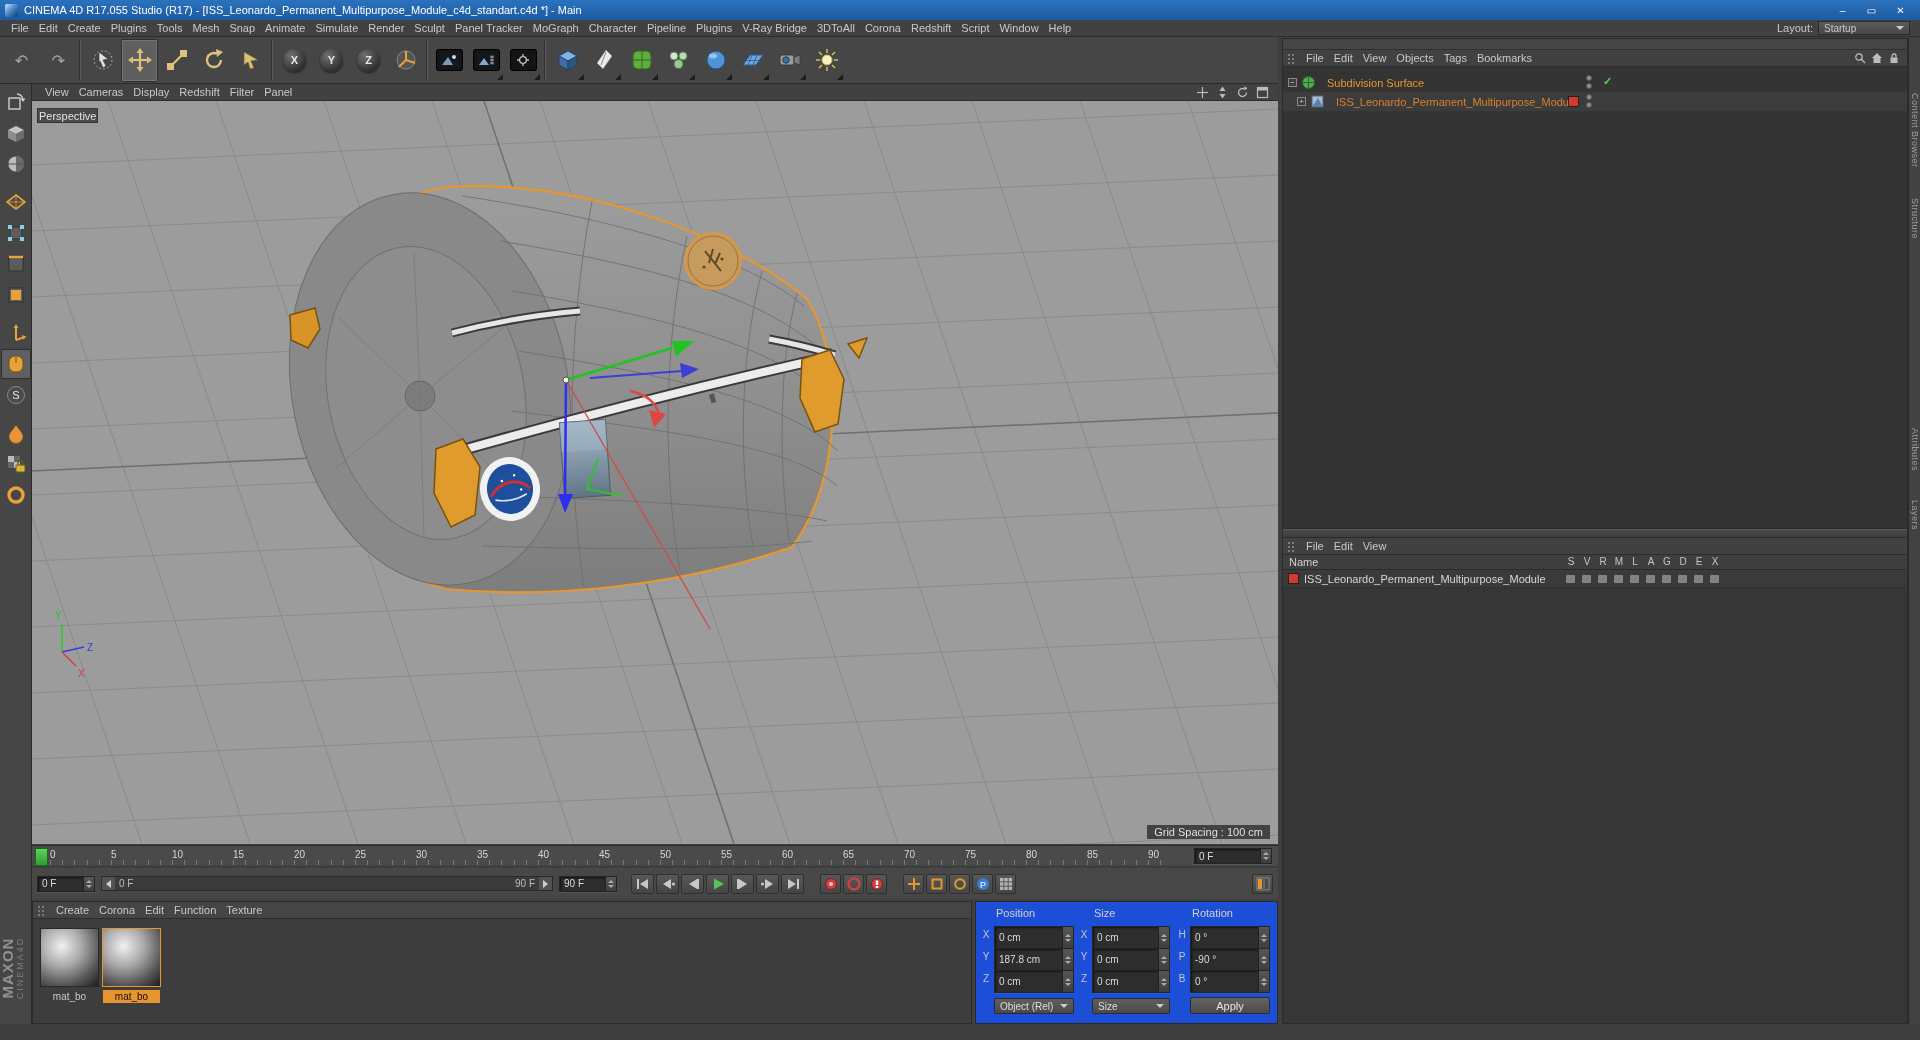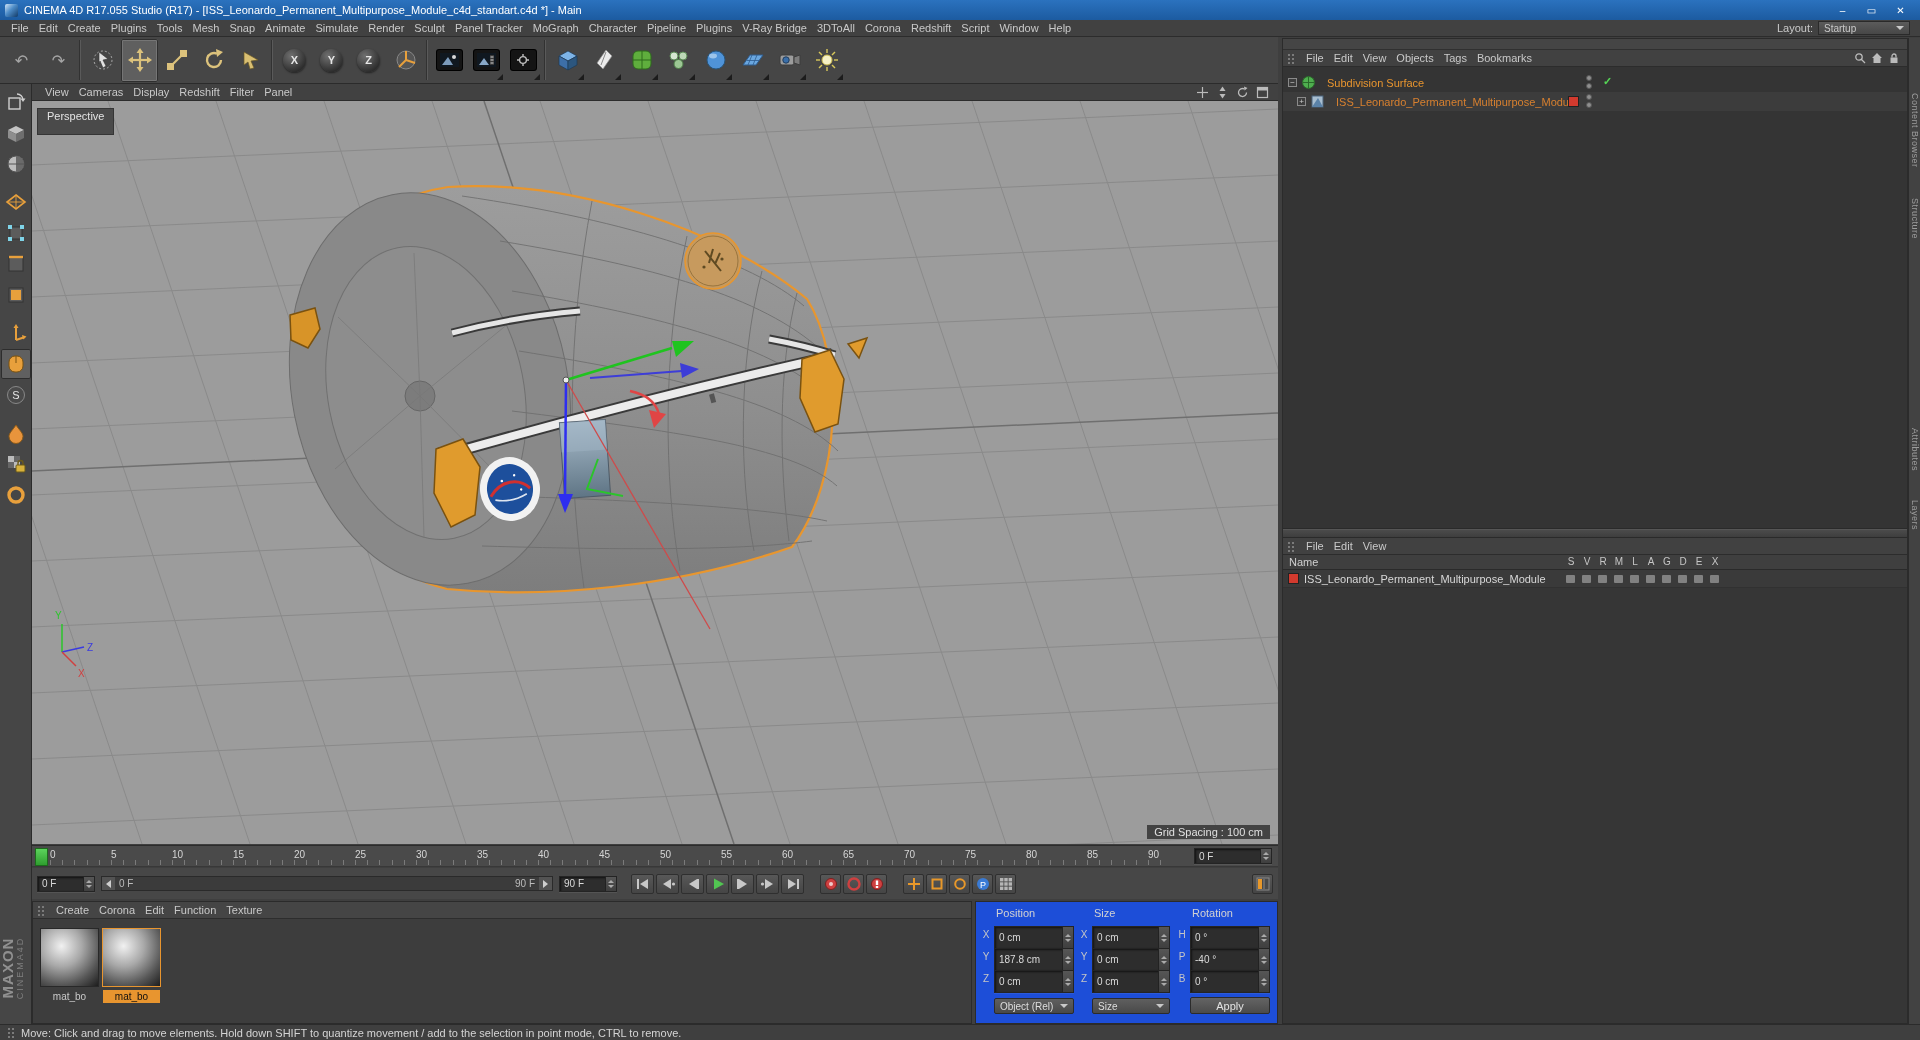--- a/index.html
+++ b/index.html
@@ -29,21 +29,21 @@
 
 .sidebar{position:absolute;left:0;top:84px;width:32px;height:940px;background:#464646;border-right:1px solid #2b2b2b;display:flex;flex-direction:column;align-items:center;padding-top:3px}
 .sbtn{width:30px;height:30px;display:flex;align-items:center;justify-content:center;border-radius:2px;flex:none;margin-bottom:1px}
 .sbtn.active{background:#606060;box-shadow:inset 0 0 0 1px #2d2d2d}
 .sgap{height:7px;flex:none}
 
 .vp-menubar{position:absolute;left:32px;top:84px;width:1246px;height:17px;background:#414141;border-bottom:1px solid #2c2c2c;display:flex;align-items:center;padding:0 8px}
 .vp-right-icons{margin-left:auto;display:flex;gap:4px}
 .vicon{width:16px;height:13px;display:flex;align-items:center;justify-content:center}
 .viewport{position:absolute;left:32px;top:101px;width:1246px;height:743px;background:#9c9c9c;overflow:hidden}
-.persp-label{position:absolute;left:5px;top:7px;background:#4a4a4a;border:1px solid #353535;color:#e3e3e3;padding:0 9px;height:27px;line-height:14px;font-size:11px;z-index:3}
+.persp-label{position:absolute;left:5px;top:7px;background:#4a4a4a;border:1px solid #353535;color:#e3e3e3;padding:0 1px;height:15px;line-height:14px;font-size:11px;z-index:3}
 .grid-label{position:absolute;right:8px;bottom:5px;background:#434343;color:#e0e0e0;padding:1px 7px;font-size:11px;z-index:3}
 .scene{position:absolute;left:0;top:0}
 
 .timeline-ruler{position:absolute;left:32px;top:845px;width:1246px;height:22px;background:#4a4a4a;border-top:1px solid #2c2c2c;border-bottom:1px solid #383838}
 .tick{position:absolute;top:3px;font-size:10px;color:#d6d6d6}
 .ruler-marks{position:absolute;left:18px;width:1115px;bottom:1px;height:5px;background-image:repeating-linear-gradient(90deg,#7a7a7a 0 1px,transparent 1px 12.2px)}
 .playhead{position:absolute;left:3px;top:2px;width:13px;height:18px;background:linear-gradient(#5cd35c,#2f9e2f);border:1px solid #1c6b1c}
 .frame-spin{position:absolute;right:6px;top:2px;width:78px}
 .timeline-bar{position:absolute;left:32px;top:868px;width:1246px;height:31px;background:#474747;display:flex;align-items:center;gap:6px;padding:0 5px}
 .field{background:#2d2d2d;height:16px;display:flex;align-items:center;color:#dadada;font-size:10px;box-shadow:inset 1px 1px 2px rgba(0,0,0,.6),0 1px 0 rgba(255,255,255,.07);border:1px solid #242424}
@@ -859,21 +859,21 @@
     <span class="coord-label" style="left:200px;top:27px">H</span>
     <div class="field coord-field" style="left:214px;top:24px">
         <span class="val">0 °</span>
         <span class="spin">
           <i class="up"></i>
           <i class="down"></i>
         </span>
       </div>
     <span class="coord-label" style="left:200px;top:49px">P</span>
     <div class="field coord-field" style="left:214px;top:46px">
-        <span class="val">-40 °</span>
+        <span class="val">-90 °</span>
         <span class="spin">
           <i class="up"></i>
           <i class="down"></i>
         </span>
       </div>
     <span class="coord-label" style="left:200px;top:71px">B</span>
     <div class="field coord-field" style="left:214px;top:68px">
         <span class="val">0 °</span>
         <span class="spin">
           <i class="up"></i>
@@ -987,18 +987,14 @@
     <div class="lm-fill"></div>
   </div>
 
   <div class="right-strip">
     <span class="vtab" style="top:55px">Content Browser</span>
     <span class="vtab" style="top:160px">Structure</span>
     <span class="vtab" style="top:390px">Attributes</span>
     <span class="vtab" style="top:462px">Layers</span>
   </div>
 
-  <div class="statusbar">
-    <div class="grip"></div>
-    <span>Move: Click and drag to move elements. Hold down SHIFT to quantize movement / add to the selection in point mode, CTRL to remove.</span>
-  </div>
 
 </div>
 
 </body></html>

